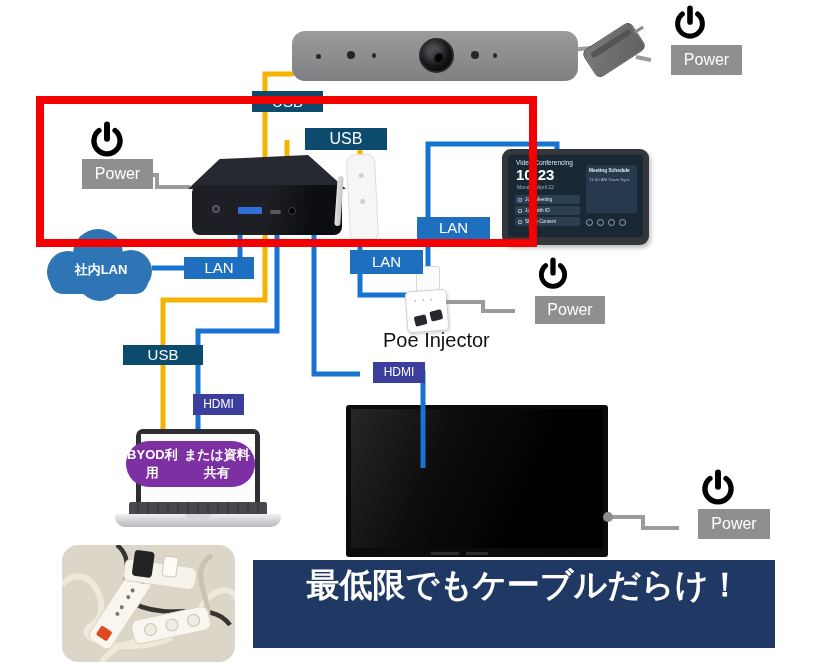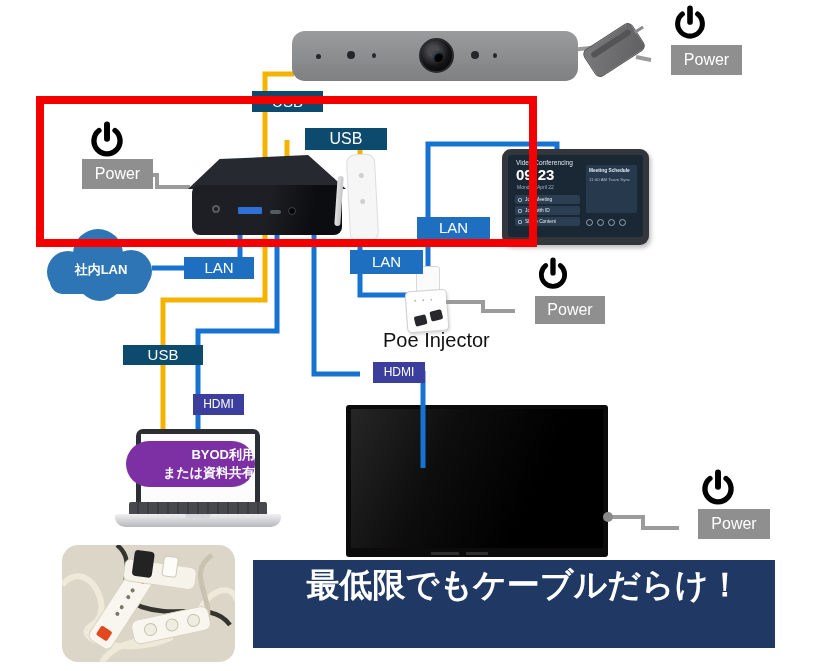--- a/index.html
+++ b/index.html
@@ -98,21 +98,21 @@
   .laptop{left:115px;top:424px;width:166px;height:106px;}
   .laptop .bez{position:absolute;left:21px;top:5px;width:124px;height:80px;background:#2c2e33;border-radius:7px 7px 3px 3px;}
   .laptop .wht{position:absolute;left:26px;top:10px;width:114px;height:70px;background:#fcfcfc;}
   .laptop .keys{position:absolute;left:14px;top:78px;width:138px;height:14px;border-radius:2px;
        background:repeating-linear-gradient(90deg,#47494e 0 8px,#3a3c40 8px 10px);}
   .laptop .deck{position:absolute;left:0;top:90px;width:166px;height:13px;border-radius:4px 4px 14px 14px;
        background:linear-gradient(#f0f0f2,#b7b8bc);}
   .laptop .notch{position:absolute;left:70px;top:90px;width:26px;height:5px;background:#d6d7da;border-radius:0 0 8px 8px;}
 
   .badge{position:absolute;left:126px;top:441px;width:129px;height:46px;border-radius:23px;background:#7c30a3;
-         color:#fff;font-weight:bold;font-size:13px;display:flex;flex-direction:column;align-items:flex-end;
+         color:#fff;font-weight:bold;font-size:13px;display:flex;flex-direction:row;align-items:center;
          justify-content:center;line-height:1.35;text-align:center;}
 
   .photo{position:absolute;left:62px;top:545px;width:173px;height:117px;border-radius:16px;background:#dcd6c8;overflow:hidden;}
 
   .banner{position:absolute;left:253px;top:560px;width:522px;height:88px;background:#1f3864;color:#fff;
           font-weight:bold;text-align:center;padding-top:4px;}
   .banner .l1{font-size:33px;line-height:42px;padding-left:20px;}
   .banner .l2{font-size:31px;line-height:40px;}
 
   .highlight{position:absolute;left:36px;top:96px;width:501px;height:151px;border:8px solid #f50000;}
@@ -177,21 +177,21 @@
         <circle cx="60" cy="30" r="25"></circle>
       <circle cx="93" cy="47" r="21"></circle>
         <circle cx="62" cy="54" r="23"></circle>
       <rect x="12" y="44" width="98" height="26" rx="13"></rect>
     </g>
   </svg>
 
   <div class="abs device panel">
     <div class="screen">
       <div class="ttl">Video Conferencing</div>
-      <div class="time">09:23</div>
+      <div class="time">10:23</div>
       <div class="date">Monday, April 22</div>
       <div class="mbtn" style="top:40px;">
         <span class="mi"></span>
         <span>Join Meeting</span>
       </div>
       <div class="mbtn" style="top:51px;">
         <span class="mi"></span>
         <span>Join with ID</span>
       </div>
       <div class="mbtn" style="top:62px;">

